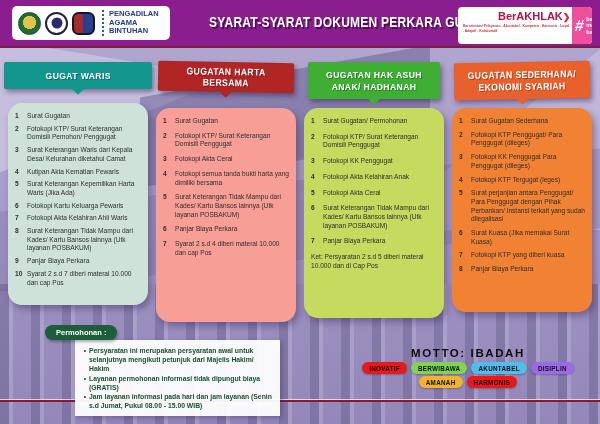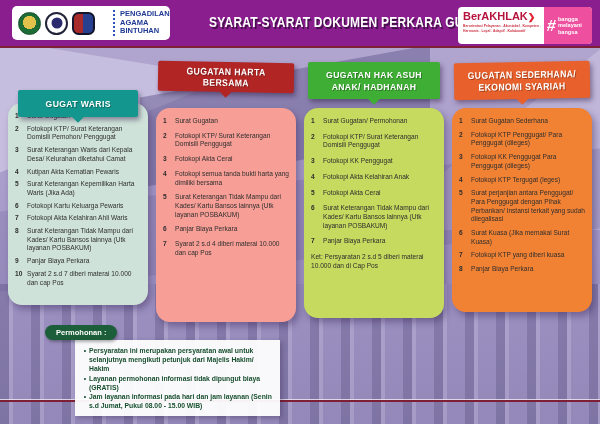--- a/index.html
+++ b/index.html
@@ -36,47 +36,47 @@
       padding:2px 6px; gap:4px; z-index:3;}
   .logo{width:23px; height:23px; border-radius:50%; flex-shrink:0;}
   .logo-seal{background:radial-gradient(circle at 50% 45%, #e3c24c 0 42%, #1d6b35 43% 100%);
       border:1px solid #14502a;}
   .logo-round{background:#fff; border:2px solid #23233a; position:relative;}
   .logo-round::after{content:""; position:absolute; left:50%; top:50%;
       width:11px; height:11px; transform:translate(-50%,-50%);
       border-radius:50%; background:#2a2a6e;}
   .logo-shield{border-radius:28%; background:linear-gradient(90deg,#a82a2a 50%,#27408f 50%);
       border:2px solid #14142a;}
-  .org-name{margin-left:14px; padding-left:5px; border-left:2px dotted #2a52b8;
+  .org-name{margin-left:3px; padding-left:5px; border-left:2px dotted #2a52b8;
       color:#1e3a93; font-weight:bold; font-size:7.5px; line-height:1.15;
       width:64px; text-transform:uppercase;}
   .main-title{position:absolute; left:172px; top:13px; width:290px; z-index:3;
       text-align:center; color:#fff; font-weight:bold; font-size:15px;
       white-space:nowrap;}
   .main-title span{display:inline-block; transform:scaleX(.8);
       text-shadow:2px 2px 0 #43104a; letter-spacing:.3px;}
   .berakhlak-card{position:absolute; left:458px; top:7px; width:134px; height:37px;
       background:#fff; border-radius:4px; display:flex; overflow:hidden; z-index:3;}
   .ber-left{flex:1; padding:3px 2px 2px 5px;}
-  .ber-brand{color:#b5123d; font-weight:bold; font-size:11px; line-height:1.1;}
+  .ber-brand{color:#b5123d; font-weight:bold; font-size:11px; line-height:1.1;margin-left:35px;}
   .ber-chevron{color:#e02030; font-weight:bold; font-size:9px;}
   .ber-tagline{font-size:3.4px; color:#cc3344; line-height:1.4; margin-top:1px;
       font-weight:bold;}
   .ber-right{width:48px; display:flex; align-items:center; gap:2px; padding:2px 3px;}
   .hash{color:#fff; font-weight:bold; font-size:16px; line-height:1;
       transform:skewX(-8deg);}
   .bangga{color:#fff; font-weight:bold; font-size:5.6px; line-height:1.15;}
   
   .col{position:absolute; top:60px; width:140px; z-index:3;}
   .col1{left:8px;} .col2{left:156px;} .col3{left:304px;} .col4{left:452px;}
   .col-header{position:absolute; top:2px; left:50%; transform:translateX(-50%);
       display:flex; align-items:center; justify-content:center;
       padding:4px 3px; border-radius:2px; z-index:2; color:#fff;
       box-shadow:2px 3px 5px rgba(40,20,60,.45); text-align:center;}
-  .col1 .col-header{width:120px; min-height:27px;margin-top:28px;}
+  .col1 .col-header{width:148px; min-height:27px;}
   .col2 .col-header{width:136px; min-height:30px; transform:translateX(-50%) rotate(1deg);}
   .col3 .col-header{width:132px; min-height:37px;}
   .col4 .col-header{width:136px; min-height:37px; transform:translateX(-50%) rotate(-1deg);}
   .header-label{font-size:9.6px; font-weight:bold; line-height:1.15;
       letter-spacing:.4px; transform:scaleX(.9); text-shadow:1px 1px 0 rgba(0,0,0,.3);}
   .tail{position:absolute; bottom:-4px; left:50%; width:9px; height:9px;
       transform:translateX(-50%) rotate(45deg);}
   .col-body{position:absolute; left:0; right:0; border-radius:14px;
       padding:9px 7px 6px 7px; box-shadow:3px 4px 7px rgba(50,30,80,.4); z-index:1;}
   .col1 .col-body{top:43px; height:202px;}
@@ -324,14 +324,29 @@
     <div class="info-note">
       <span class="bullet">•</span>
       <span>Layanan permohonan informasi tidak dipungut biaya (GRATIS)</span>
     </div>
     <div class="info-note">
       <span class="bullet">•</span>
       <span>Jam layanan informasi pada hari dan jam layanan (Senin s.d Jumat, Pukul 08.00 - 15.00 WIB)</span>
     </div>
   </div>
 
+  <div class="motto-block">
+    <div class="motto-text">MOTTO: IBADAH</div>
+    <div class="pill-rows">
+      <div class="pill-row">
+        <span class="pill" style="background: rgb(232, 24, 27);">INOVATIF</span>
+        <span class="pill" style="background: rgb(127, 212, 84);">BERWIBAWA</span>
+        <span class="pill" style="background: rgb(82, 189, 235);">AKUNTABEL</span>
+        <span class="pill" style="background: rgb(154, 107, 232);">DISIPLIN</span>
+      </div>
+      <div class="pill-row">
+        <span class="pill" style="background: rgb(242, 179, 42);">AMANAH</span>
+        <span class="pill" style="background: rgb(232, 24, 27);">HARMONIS</span>
+      </div>
+    </div>
+  </div>
 
 </div>
 
 </body></html>

